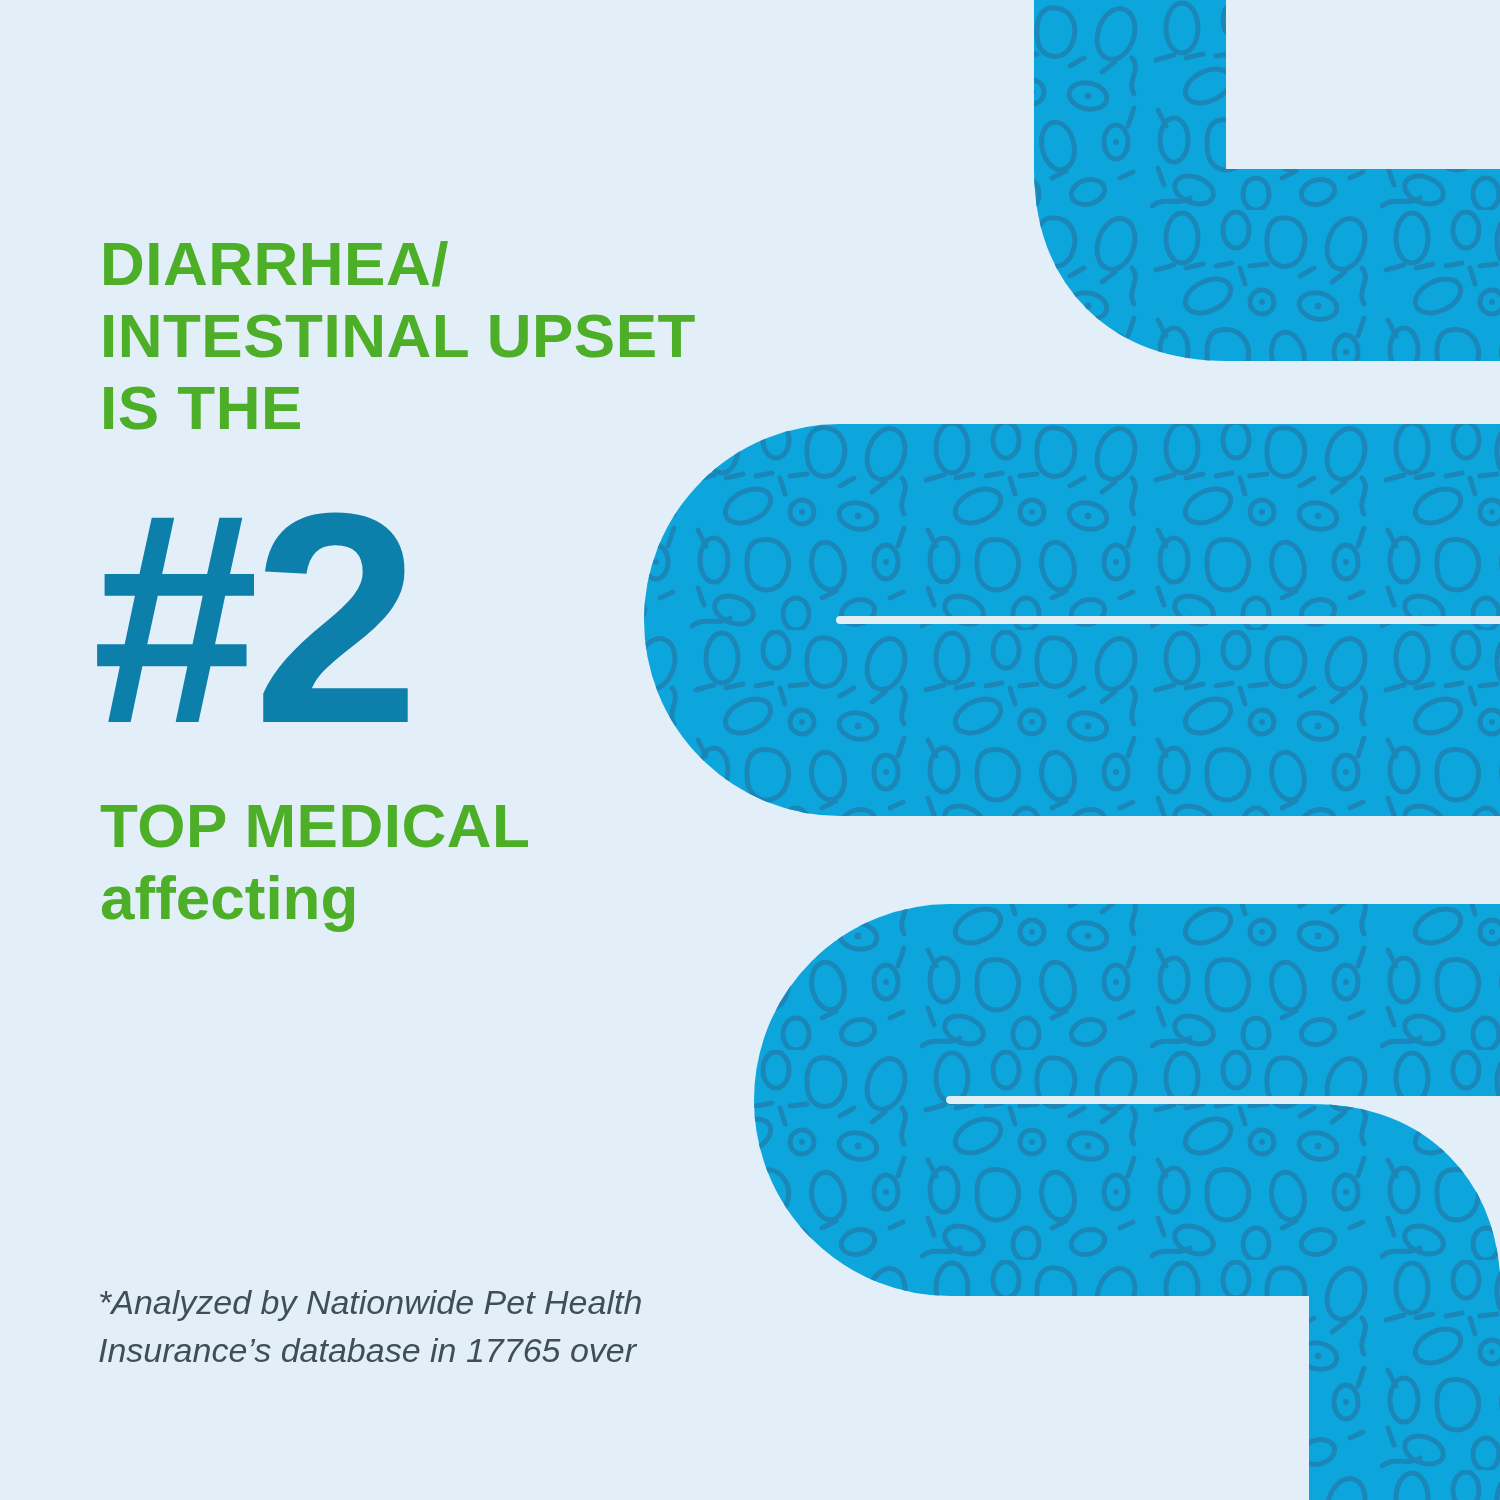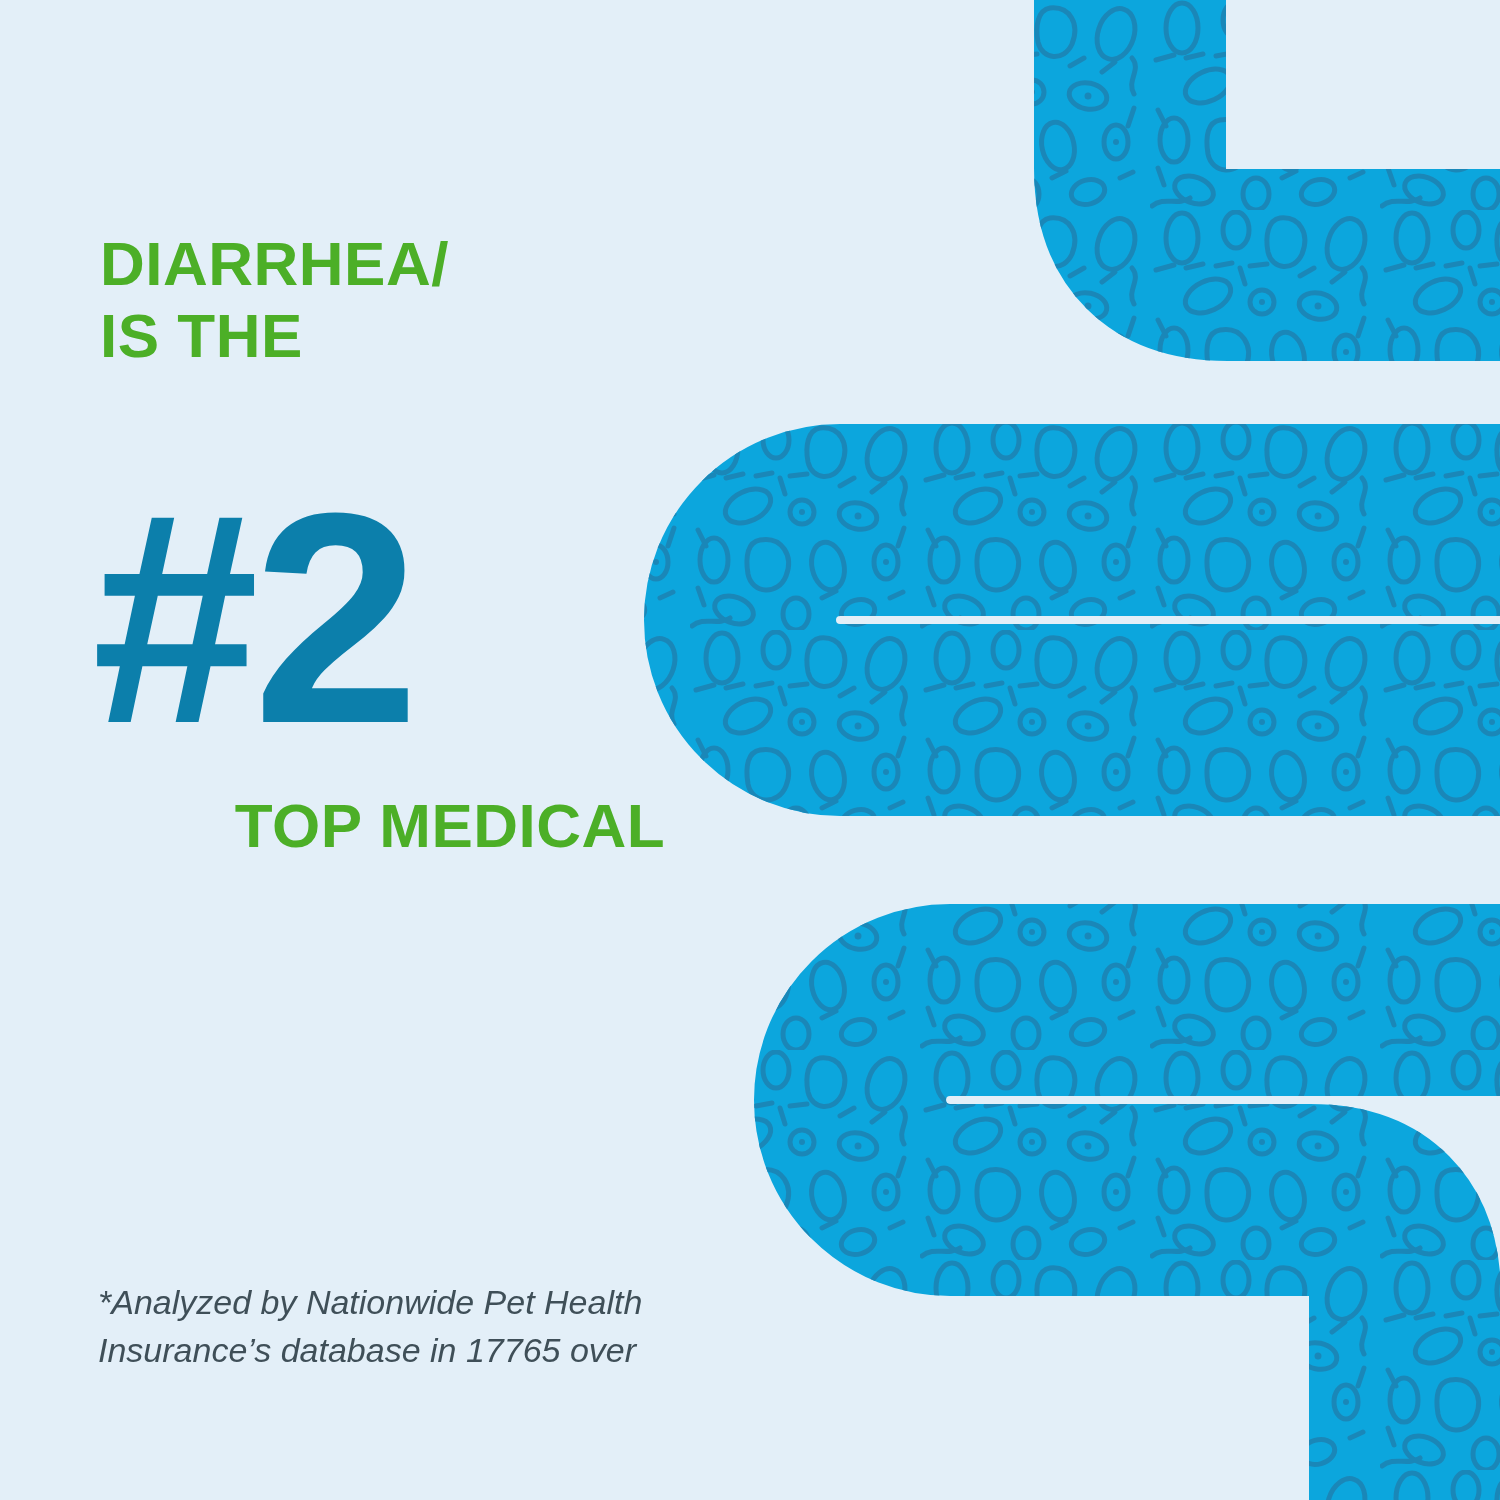--- a/index.html
+++ b/index.html
@@ -37,21 +37,21 @@
     letter-spacing:-6px;
   }
 
   #subhead{
     position:absolute;left:100px;top:790px;width:700px;
     color:#4CAF27;
     font-weight:bold;
     font-size:62px;
     line-height:72px;
   }
-  #subhead .sh-line{display:block;white-space:nowrap;text-align:center;}
+  #subhead .sh-line{display:block;white-space:nowrap;}
   #subhead .sh-caps{text-transform:uppercase;letter-spacing:0.5px;}
 
   #footnote{
     position:absolute;left:98px;top:1278px;width:720px;
     color:#3F4F58;
     font-size:34px;
     line-height:48px;
     font-weight:normal;
     font-style:italic;
   }
@@ -138,27 +138,29 @@
         </g>
       </mask>
       <rect x="0" y="0" width="1500" height="1500" fill="url(#gutTexture)" mask="url(#gutMask)"></rect>
     </svg>
   </div>
 
   <div id="text-column">
 
     <div id="headline">
       <span class="hl-line">DIARRHEA/</span>
+      <span class="hl-line">INTESTINAL UPSET</span>
       <span class="hl-line">IS THE</span>
     </div>
 
     <div id="big-number">#2</div>
 
     <div id="subhead">
       <span class="sh-line sh-caps">TOP MEDICAL</span>
+      <span class="sh-line">affecting</span>
     </div>
 
     <div id="footnote">
       <span class="fn-line">*Analyzed by Nationwide Pet Health</span>
       <span class="fn-line">Insurance’s database in 17765 over</span>
     </div>
 
   </div>
 </div>
 

